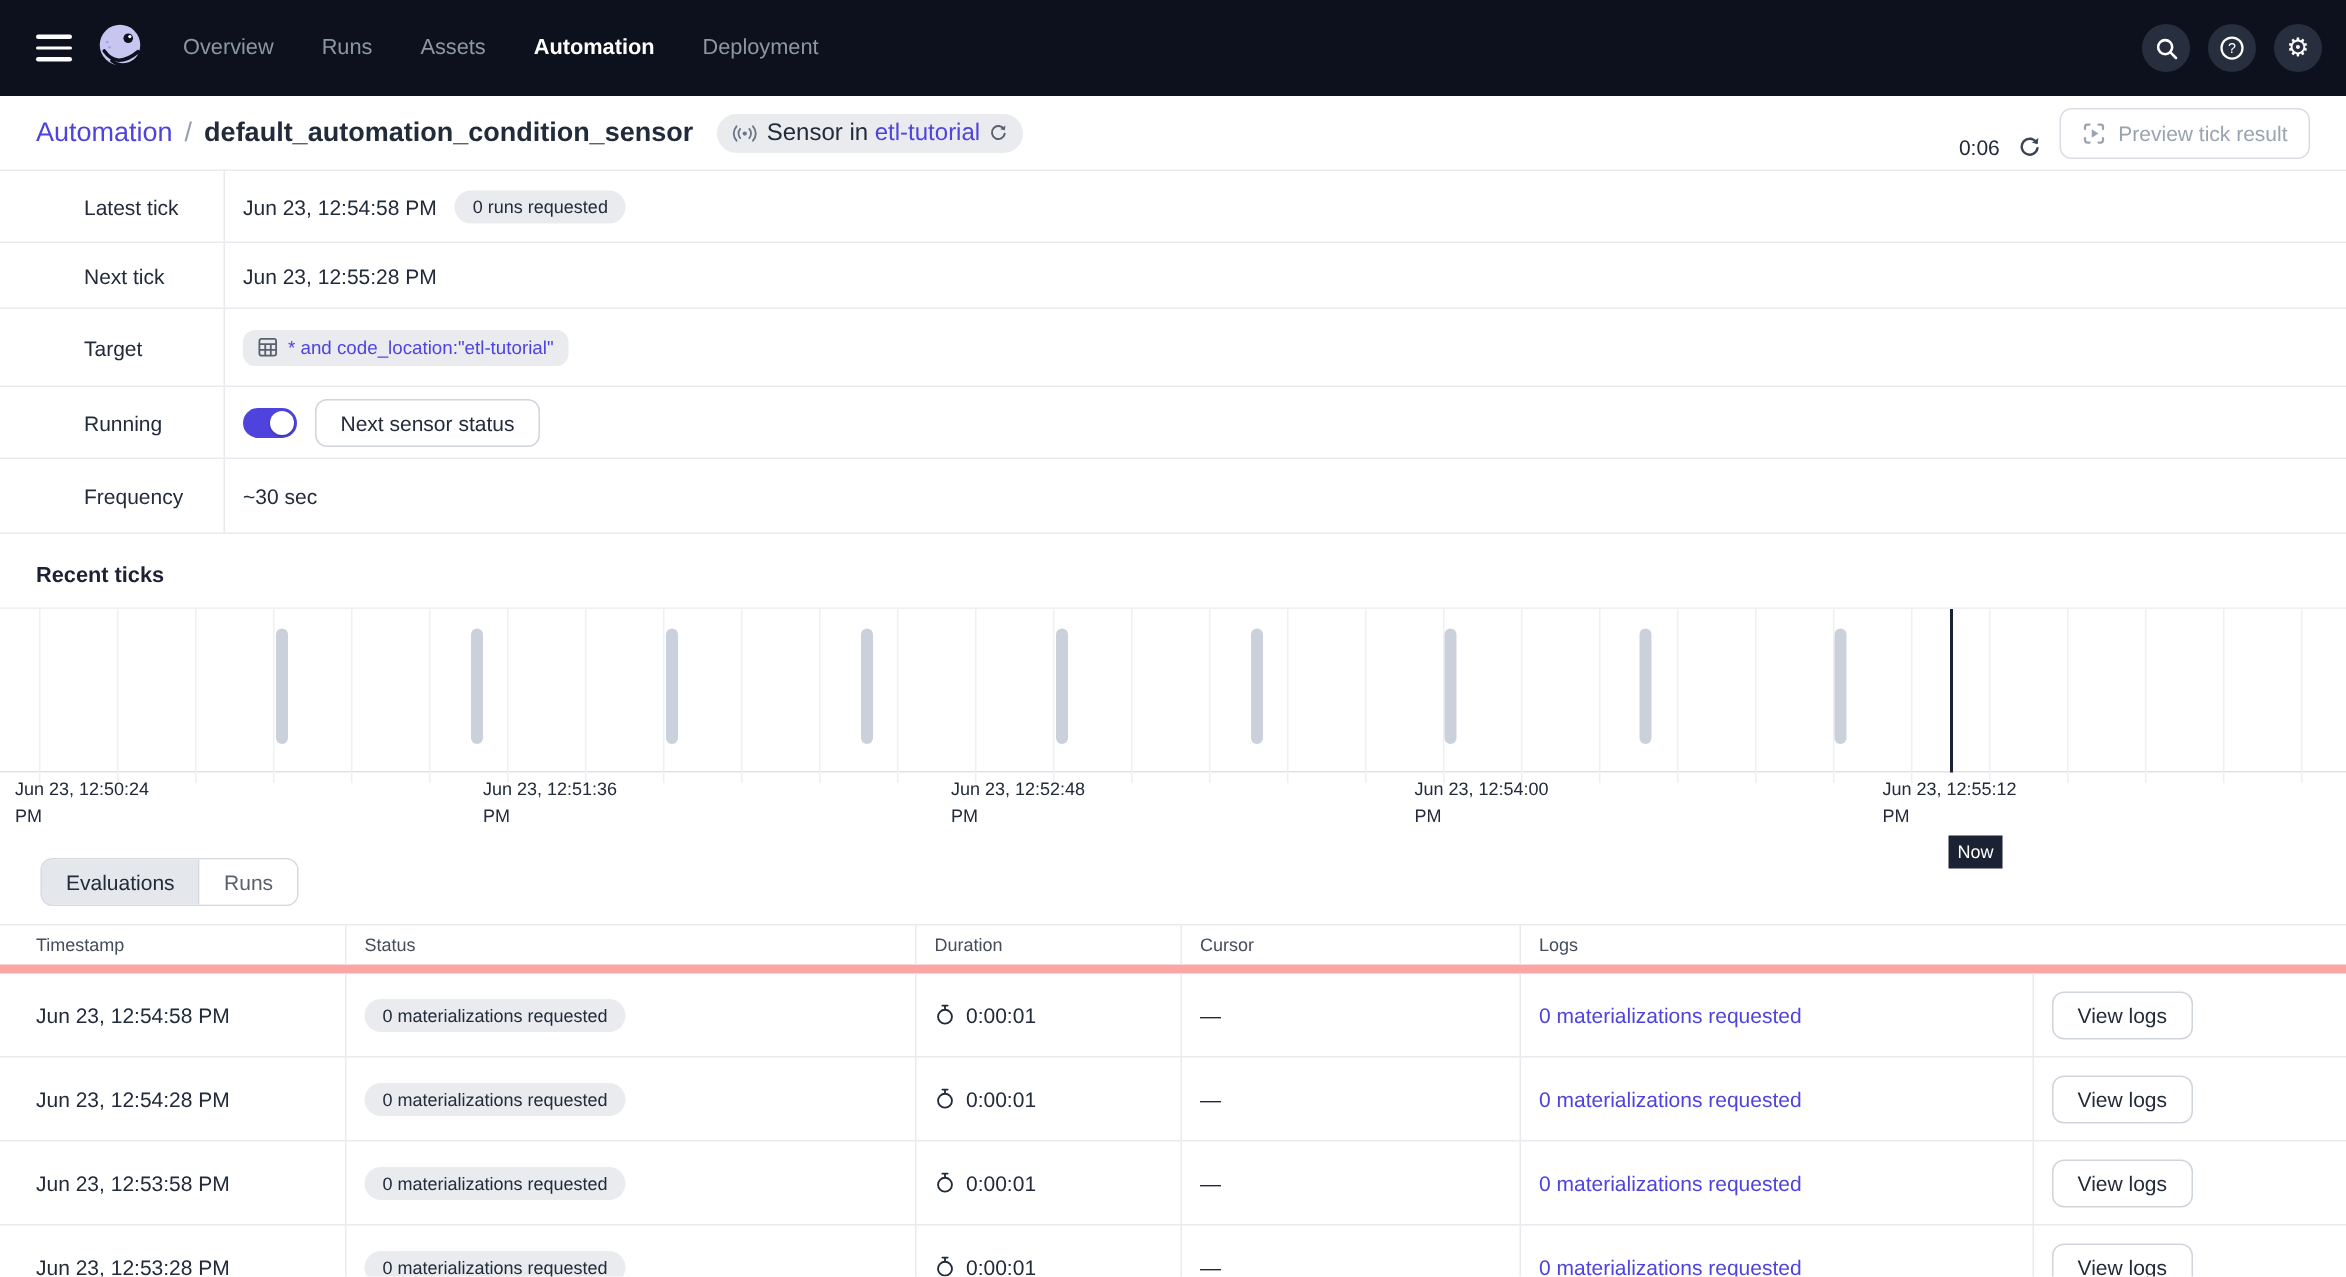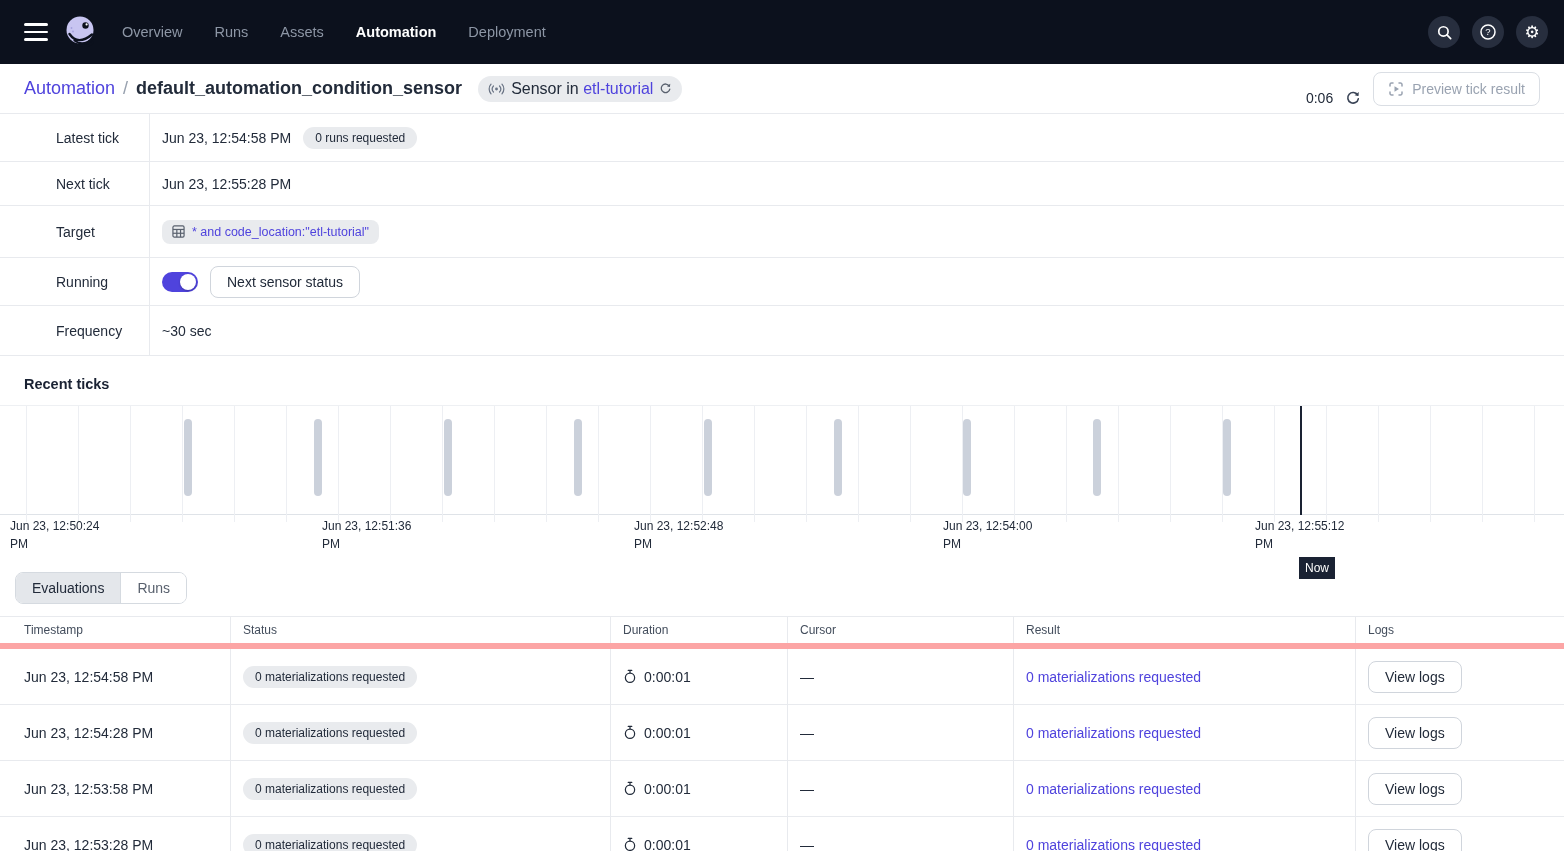--- a/index.html
+++ b/index.html
@@ -58,21 +58,21 @@
   .gridline { position:absolute; top:0; width:1px; height:116px; background:#EDEFF3; }
   .axis-line { position:absolute; left:0; right:0; top:108px; height:1px; background:#DFE3E8; }
   .tick-bar { position:absolute; top:13px; width:8px; height:77px; border-radius:4px; background:#CBD1DB; cursor:pointer; }
   .now-line { position:absolute; top:0; width:2px; height:109px; background:#1A2233; z-index:2; }
   .axis { position:relative; height:50px; }
   .axis-label { position:absolute; top:4px; width:100px; font-size:12px; line-height:18px; color:#222B3A; }
   .now-badge { position:absolute; top:0; height:22px; background:#1A2233; color:#fff; font-size:12px;
     display:flex; align-items:center; padding:0 6px; z-index:3;margin-top:44px; }
 
   
-  .tabsbar { display:flex; align-items:flex-start; justify-content:space-between; padding:0 15px; margin-top:9px; }
+  .tabsbar { display:flex; align-items:flex-start; justify-content:space-between; padding:0 27px; margin-top:9px; }
   .segmented { display:inline-flex; border:1px solid #D5DAE0; border-radius:8px; overflow:hidden; height:32px; }
   .seg-btn { border:none; background:#fff; padding:0 16px; font-size:14px; color:#59616E; cursor:pointer;
     font-family:inherit; display:flex; align-items:center; }
   .seg-btn.active { background:#E4E7EB; color:#222B3A; border-right:1px solid #D5DAE0; }
   .seg-btn + .seg-btn { border-left:1px solid #D5DAE0; }
   .seg-btn.active + .seg-btn { border-left:none; }
   .dropdown { width:188px; height:36px; border:1px solid #D5DAE0; border-radius:10px; background:#fff;
     display:flex; align-items:center; justify-content:space-between; padding:0 12px; font-size:14px;
     color:#222B3A; cursor:pointer; font-family:inherit; }
   .caret { font-size:11px; color:#222B3A; }
@@ -288,21 +288,20 @@
       <button class="seg-btn">Runs</button>
     </div>
 </div>
 
 <section class="ticks-table">
   <div class="thead">
     <div class="th">Timestamp</div>
     <div class="th">Status</div>
     <div class="th">Duration</div>
     <div class="th">Cursor</div>
-    <div class="th">Result</div>
     <div class="th">Logs</div>
   </div>
   <div id="tbody">
   <div class="trow">
     <div class="cell">Jun 23, 12:54:58 PM</div>
     <div class="cell">
           <span class="pill">0 materializations requested</span>
         </div>
     <div class="cell c-duration">
       <span class="sw">

